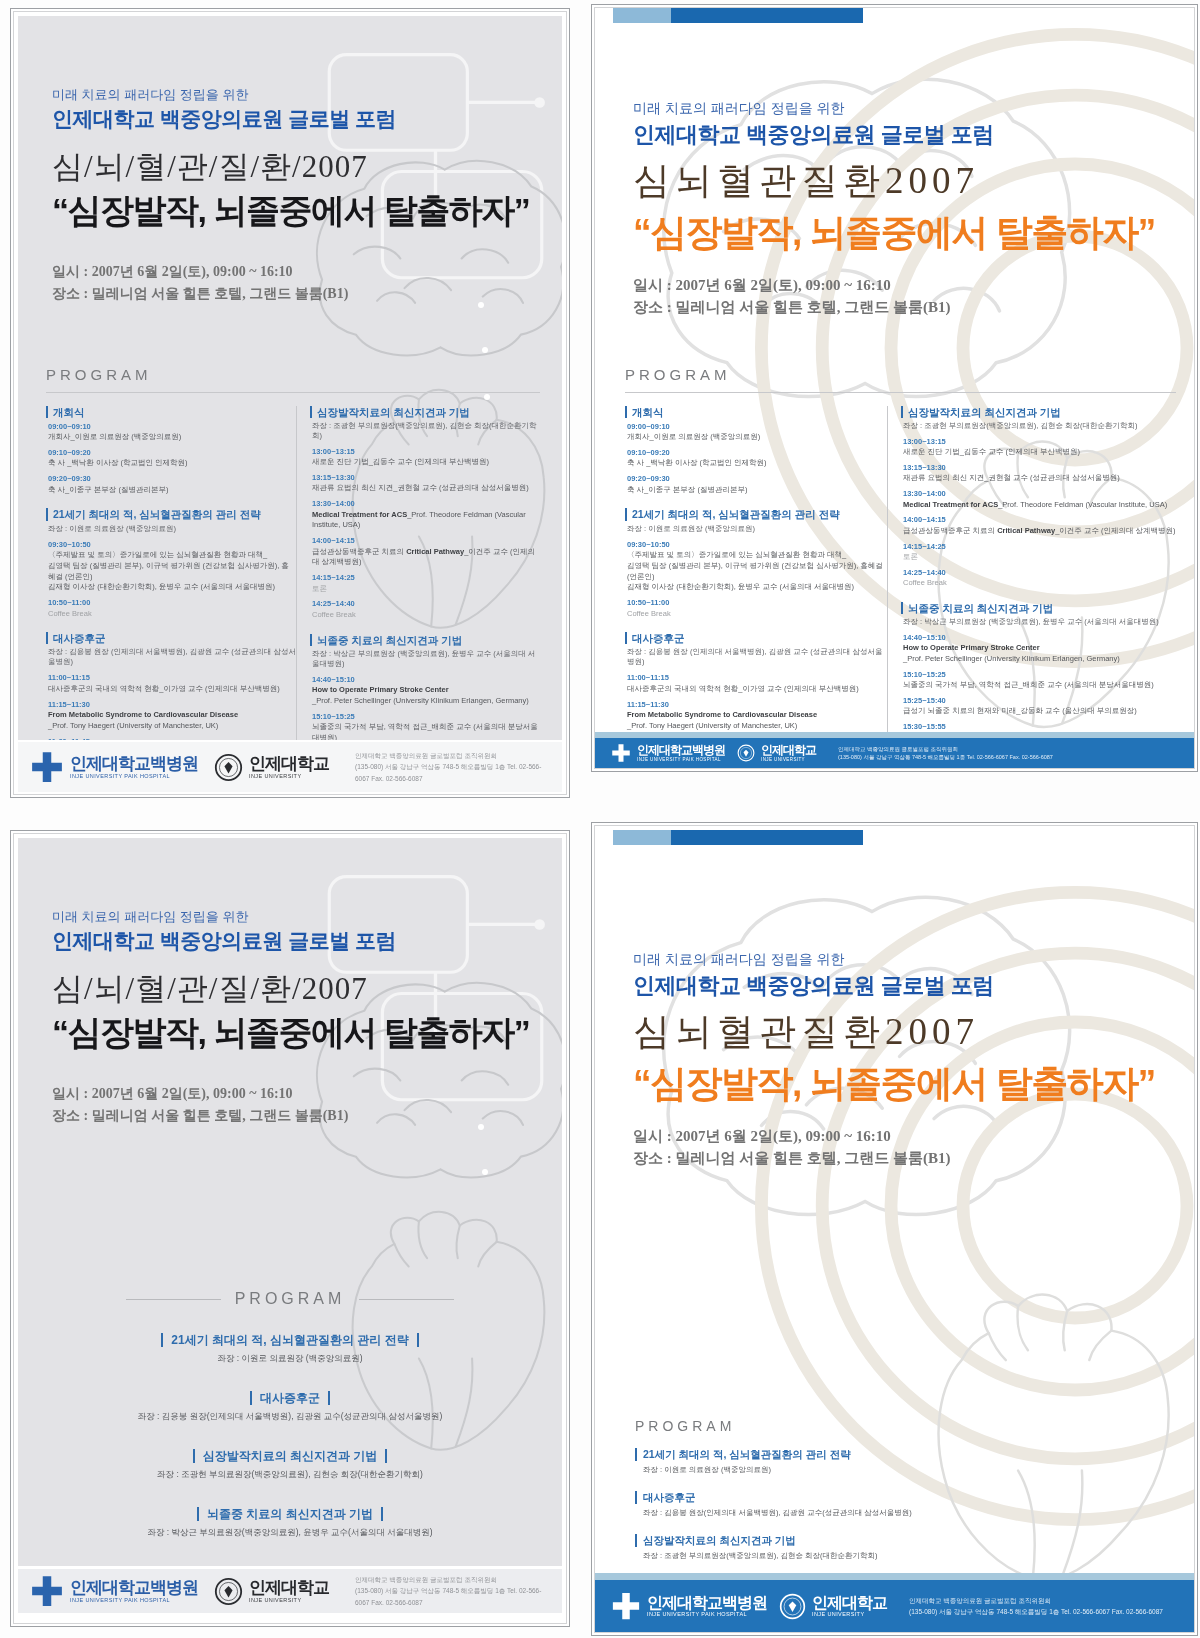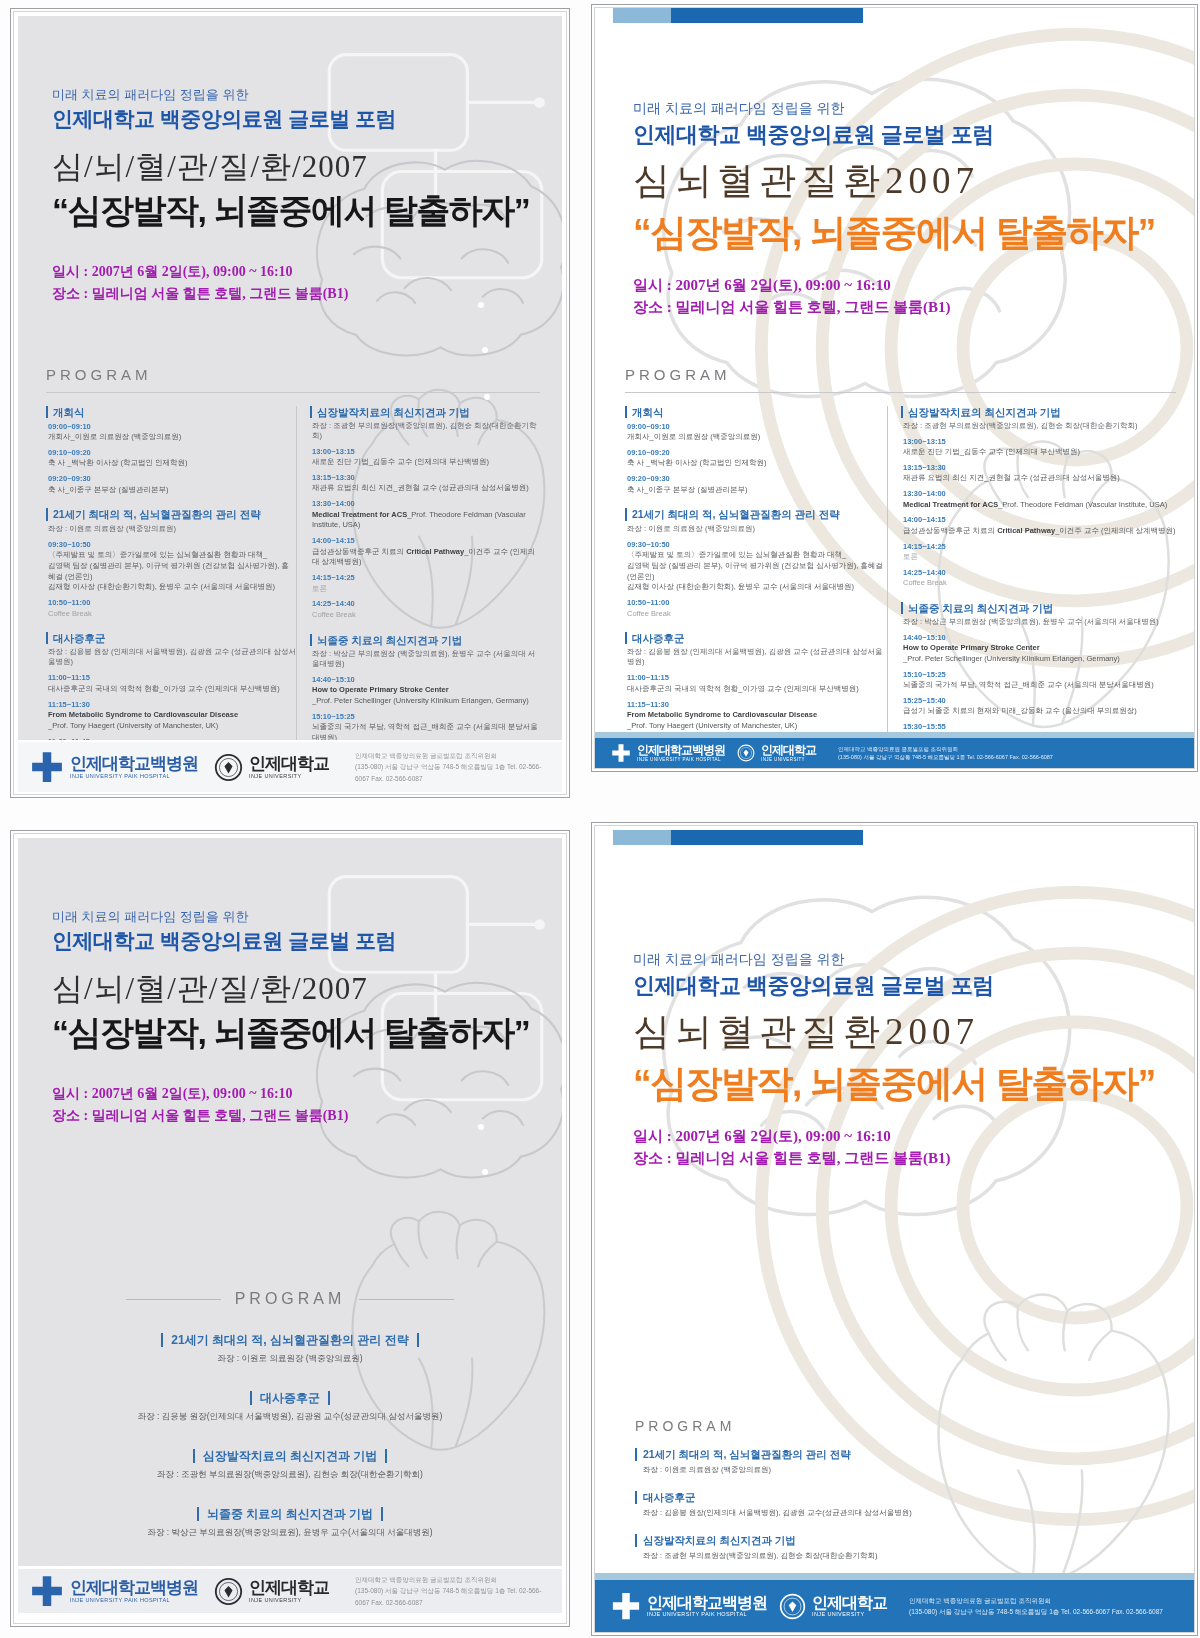--- a/index.html
+++ b/index.html
@@ -39,21 +39,21 @@
   .topbar .seg.light{width:58px;background:#8db9d8;}
   .topbar .seg.dark{width:192px;background:#1a68af;}
 
   
   .hd{position:absolute;left:34px;z-index:2;white-space:nowrap;}
   .gray .eyebrow{top:70px;font-size:13px;color:#3b66ad;}
   .gray .forum{top:89px;font-size:21px;font-weight:bold;color:#1d55a8;letter-spacing:-0.5px;}
   .gray .slash-title{top:130px;font-size:31px;font-family:"Liberation Serif","DejaVu Serif",serif;color:#2e2e31;letter-spacing:1px;}
   .gray .slogan{top:172px;font-size:34px;font-weight:800;color:#17171a;letter-spacing:-1.5px;}
   .gray .when{top:247px;} .gray .where{top:269px;}
-  .when,.where{font-size:14px;font-weight:bold;color:#a21caf;font-family:"Liberation Serif","DejaVu Serif",serif;}
+  .when,.where{font-size:14px;font-weight:bold;color:#737373;font-family:"Liberation Serif","DejaVu Serif",serif;}
 
   .blue .hd{left:38px;}
   .tr{--ho:0px;} .br{--ho:33px;}
   .blue .eyebrow{top:calc(92px + var(--ho));font-size:14px;color:#3b66ad;}
   .blue .forum{top:calc(112px + var(--ho));font-size:22px;font-weight:bold;color:#1d55a8;letter-spacing:-0.5px;}
   .blue .serif-title{top:calc(148px + var(--ho));font-size:37px;font-family:"Liberation Serif","DejaVu Serif",serif;color:#4d3a28;letter-spacing:5px;}
   .blue .slogan{top:calc(200px + var(--ho));font-size:37px;font-weight:800;color:#f07d1e;letter-spacing:-1.5px;}
   .blue .when{top:calc(268px + var(--ho));font-size:15px;}
   .blue .where{top:calc(290px + var(--ho));font-size:15px;}
 

